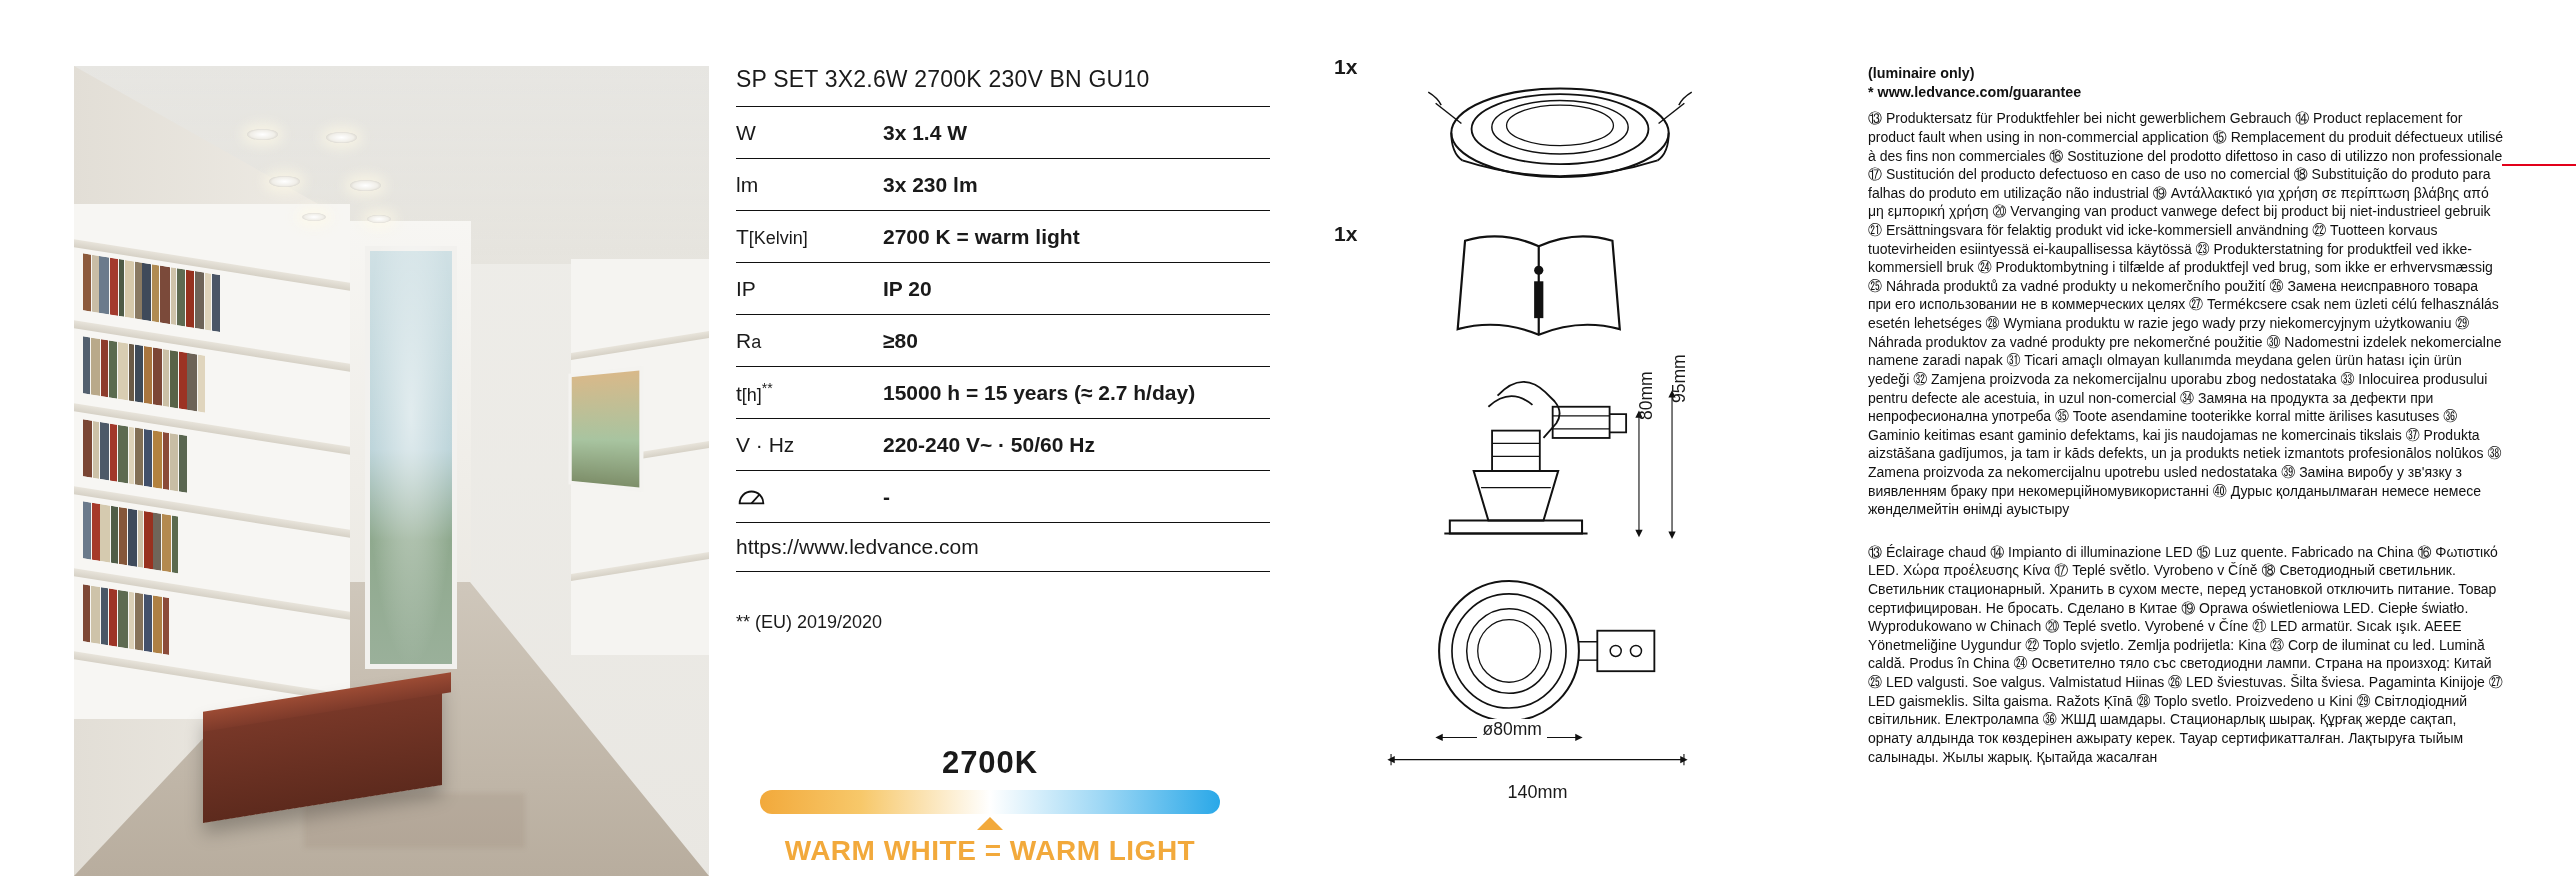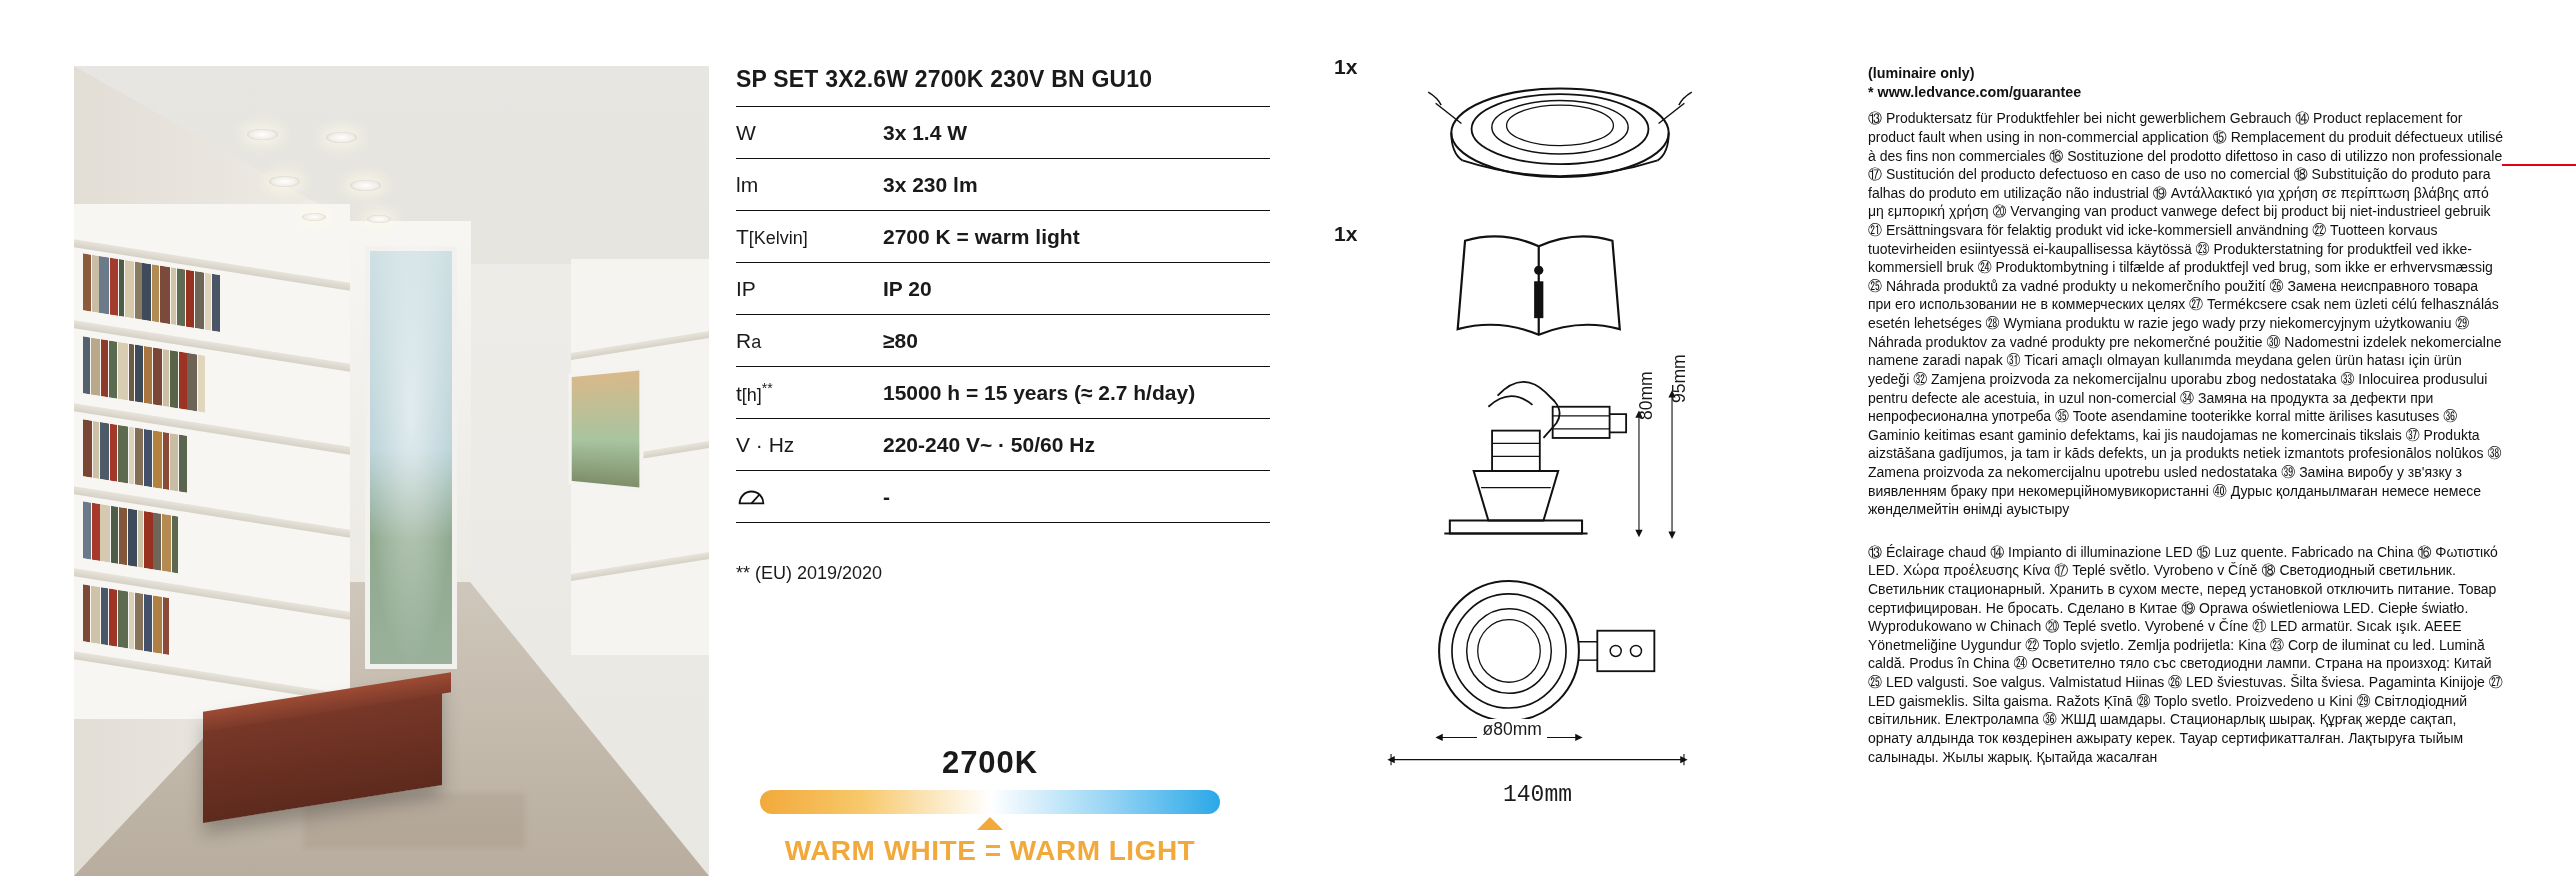--- a/index.html
+++ b/index.html
@@ -127,21 +127,21 @@
 
   
   .spec {
     position: absolute;
     left: 736px;
     top: 66px;
     width: 534px;
   }
   .spec-title {
     font-size: 23px;
-    font-weight: bold;
+    font-weight: normal;
     letter-spacing: 0.2px;
     padding-bottom: 13px;
     border-bottom: 1.8px solid #111;
   }
   .spec-row {
     display: flex;
     align-items: center;
     min-height: 51px;
     border-bottom: 0.9px solid #111;
     font-size: 21px;
@@ -411,20 +411,23 @@
     <div class="spec-row">
       <div class="spec-key icon-cell">
         <svg width="31" height="28" viewBox="0 0 34 30">
           <path d="M4 22 a13 13 0 0 1 26 0 z" fill="none" stroke="#111" stroke-width="2"></path>
           <line x1="17" y1="22" x2="26" y2="12" stroke="#111" stroke-width="2"></line>
         </svg>
       </div>
       <div class="spec-val">-</div>
     </div>
 
+    <div class="url-row">
+      <span>https://www.ledvance.com</span>
+    </div>
 
     <div class="foot-note">** (EU) 2019/2020</div>
   </div>
 
   <div class="cct">
     <div class="cct-k">2700K</div>
     <div class="cct-bar"></div>
     <div class="cct-arrow"></div>
     <div class="cct-label">WARM WHITE = WARM LIGHT</div>
   </div>
@@ -519,21 +522,21 @@
     </div>
 
     <div class="draw-row" style="left:46px; top:699px; width:350px;">
       <svg width="350" height="26" viewBox="0 0 380 28" style="display:block;">
         <line x1="12" y1="6" x2="330" y2="6" stroke="#111" stroke-width="1.2"></line>
         <path d="M16 2 l-8 4 l8 4 z" fill="#111"></path>
         <path d="M326 2 l8 4 l-8 4 z" fill="#111"></path>
         <line x1="12" y1="0" x2="12" y2="12" stroke="#111" stroke-width="1.2"></line>
         <line x1="330" y1="0" x2="330" y2="12" stroke="#111" stroke-width="1.2"></line>
       </svg>
-      <div style="text-align:center; font-size:23px; width:315px; margin-top:1.8px;font-family:Liberation Mono, monospace;">140mm</div>
+      <div style="text-align:center; font-size:18px; width:315px; margin-top:1.8px;">140mm</div>
     </div>
   </div>
 
   <div class="rtext">
     <div class="lead bold">(luminaire only)</div>
     <div class="lead bold">* www.ledvance.com/guarantee</div>
     <p style="margin-top:7.4px;">⑬ Produktersatz für Produktfehler bei nicht gewerblichem Gebrauch ⑭ Product replacement for product fault when using in non-commercial application ⑮ Remplacement du produit défectueux utilisé à des fins non commerciales ⑯ Sostituzione del prodotto difettoso in caso di utilizzo non professionale ⑰ Sustitución del producto defectuoso en caso de uso no comercial ⑱ Substituição do produto para falhas do produto em utilização não industrial ⑲ Αντάλλακτικό για χρήση σε περίπτωση βλάβης από μη εμπορική χρήση ⑳ Vervanging van product vanwege defect bij product bij niet-industrieel gebruik ㉑ Ersättningsvara för felaktig produkt vid icke-kommersiell användning ㉒ Tuotteen korvaus tuotevirheiden esiintyessä ei-kaupallisessa käytössä ㉓ Produkterstatning for produktfeil ved ikke-kommersiell bruk ㉔ Produktombytning i tilfælde af produktfejl ved brug, som ikke er erhvervsmæssig ㉕ Náhrada produktů za vadné produkty u nekomerčního použití ㉖ Замена неисправного товара при его использовании не в коммерческих целях ㉗ Termékcsere csak nem üzleti célú felhasználás esetén lehetséges ㉘ Wymiana produktu w razie jego wady przy niekomercyjnym użytkowaniu ㉙ Náhrada produktov za vadné produkty pre nekomerčné použitie ㉚ Nadomestni izdelek nekomercialne namene zaradi napak ㉛ Ticari amaçlı olmayan kullanımda meydana gelen ürün hatası için ürün yedeği ㉜ Zamjena proizvoda za nekomercijalnu uporabu zbog nedostataka ㉝ Inlocuirea produsului pentru defecte ale acestuia, in uzul non-comercial ㉞ Замяна на продукта за дефекти при непрофесионална употреба ㉟ Toote asendamine tooterikke korral mitte ärilises kasutuses ㊱ Gaminio keitimas esant gaminio defektams, kai jis naudojamas ne komercinais tikslais ㊲ Produkta aizstāšana gadījumos, ja tam ir kāds defekts, un ja produkts netiek izmantots profesionālos nolūkos ㊳ Zamena proizvoda za nekomercijalnu upotrebu usled nedostataka ㊴ Заміна виробу у зв'язку з виявленням браку при некомерційномувикористанні ㊵ Дурыс қолданылмаған немесе немесе жөнделмейтін өнімді ауыстыру</p>
     <p style="margin-top:24px;">⑬ Éclairage chaud ⑭ Impianto di illuminazione LED ⑮ Luz quente. Fabricado na China ⑯ Φωτιστικό LED. Χώρα προέλευσης Κίνα ⑰ Teplé světlo. Vyrobeno v Číně ⑱ Светодиодный светильник. Светильник стационарный. Хранить в сухом месте, перед установкой отключить питание. Товар сертифицирован. Не бросать. Сделано в Китае ⑲ Oprawa oświetleniowa LED. Ciepłe światło. Wyprodukowano w Chinach ⑳ Teplé svetlo. Vyrobené v Číne ㉑ LED armatür. Sıcak ışık. AEEE Yönetmeliğine Uygundur ㉒ Toplo svjetlo. Zemlja podrijetla: Kina ㉓ Corp de iluminat cu led. Lumină caldă. Produs în China ㉔ Осветително тяло със светодиодни лампи. Страна на произход: Китай ㉕ LED valgusti. Soe valgus. Valmistatud Hiinas ㉖ LED šviestuvas. Šilta šviesa. Pagaminta Kinijoje ㉗ LED gaismeklis. Silta gaisma. Ražots Ķīnā ㉘ Toplo svetlo. Proizvedeno u Kini ㉙ Світлодіодний світильник. Електролампа ㊱ ЖШД шамдары. Стационарлық шырақ. Құрғақ жерде сақтап, орнату алдында ток көздерінен ажырату керек. Тауар сертификатталған. Лақтыруға тыйым салынады. Жылы жарық. Қытайда жасалған</p>
   </div>
 

